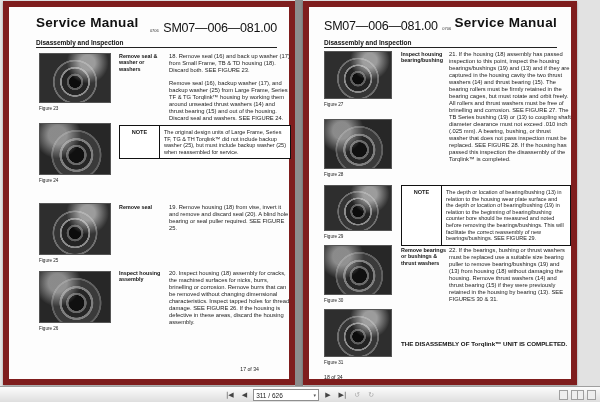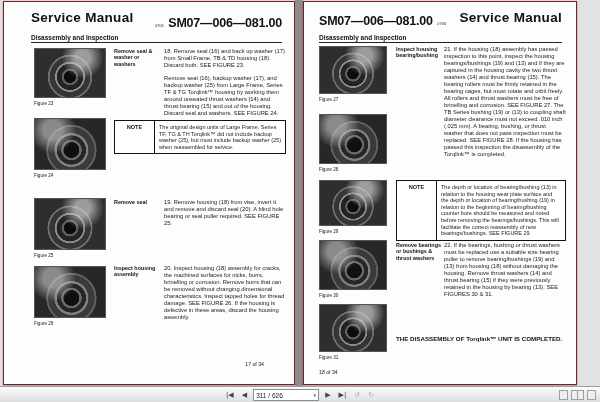--- a/index.html
+++ b/index.html
@@ -1,27 +1,27 @@
 <!DOCTYPE html>
 <html><head>
 <meta charset="utf-8">
 <style>
   * { margin:0; padding:0; box-sizing:border-box; }
   html,body { width:600px; height:402px; overflow:hidden; }
   body { background:#e8e8e8; font-family:"Liberation Sans", sans-serif; color:#1c1c1c; }
 
   .spread { position:absolute; top:0; left:0; width:600px; height:386px; background:#e2e2e2; }
   .page-gap { position:absolute; top:0; left:295px; width:8px; height:386px; background:#8c8c8c; }
-  .page { position:absolute; top:1px; height:384px; background:#fdfdfd; border:1px solid #7f1d1d;
+  .page { position:absolute; top:1px; height:384px; background:#fdfdfd; border:6px solid #7f1d1d;
           box-shadow:0 1px 2px rgba(0,0,0,.35); }
   .page-left  { left:3px;   width:292px; }
   .page-right { left:303px; width:274px; }
 
   .hdr-title { position:absolute; font-size:13.5px; font-weight:bold; letter-spacing:.3px; color:#111; }
-  .hdr-code  { font-size:12.5px; font-weight:bold; letter-spacing:-0.2px; color:#111; white-space:nowrap; }
+  .hdr-code  { font-size:12.5px; font-weight:normal; letter-spacing:-0.2px; color:#111; white-space:nowrap; }
   .hdr-tiny  { font-size:4px; color:#333; font-weight:normal; }
   .hdr-group { position:absolute; white-space:nowrap; }
 
   .section-title { position:absolute; font-size:6.5px; font-weight:bold; color:#111; }
   .section-rule  { position:absolute; height:0; border-bottom:1.5px solid #222; }
 
   .photo { position:absolute; background:
       radial-gradient(circle at 68% 18%, rgba(215,215,215,.65) 0 12%, rgba(215,215,215,0) 34%),
       radial-gradient(circle at 50% 58%, #0c0c0c 0 13%, #5f5f5f 14% 18%, #232323 19% 29%, #8d8d8d 30% 33%, #353535 34% 45%, #6f6f6f 46% 49%, #2e2e2e 50% 100%);
       border:1px solid #555; }

